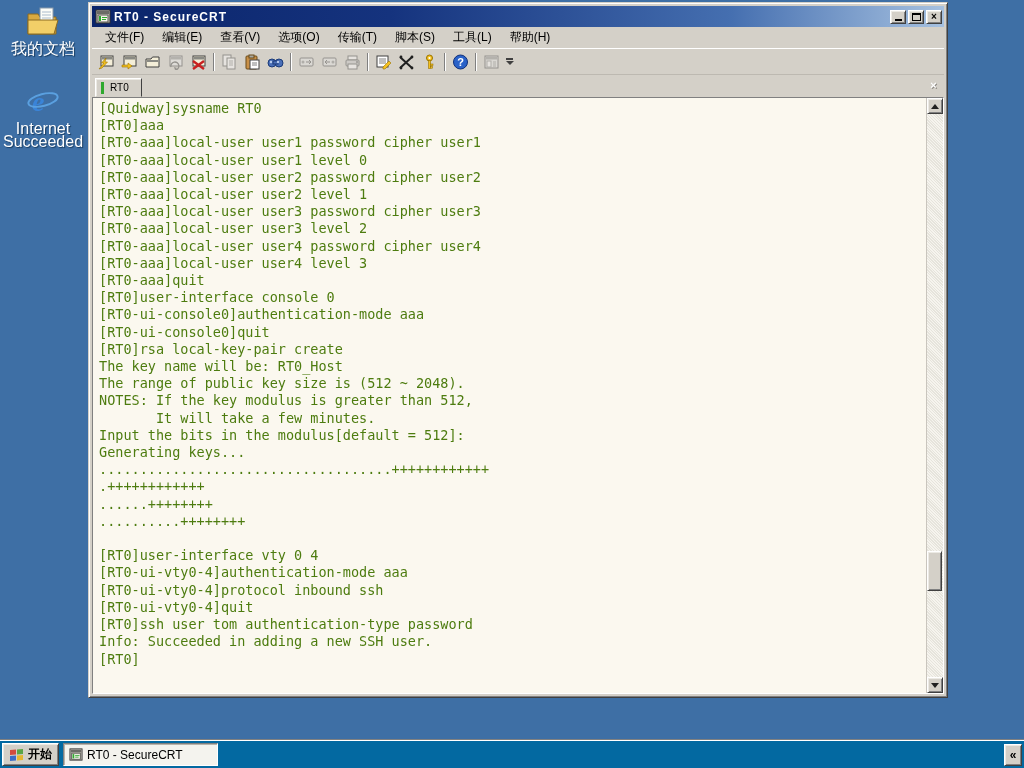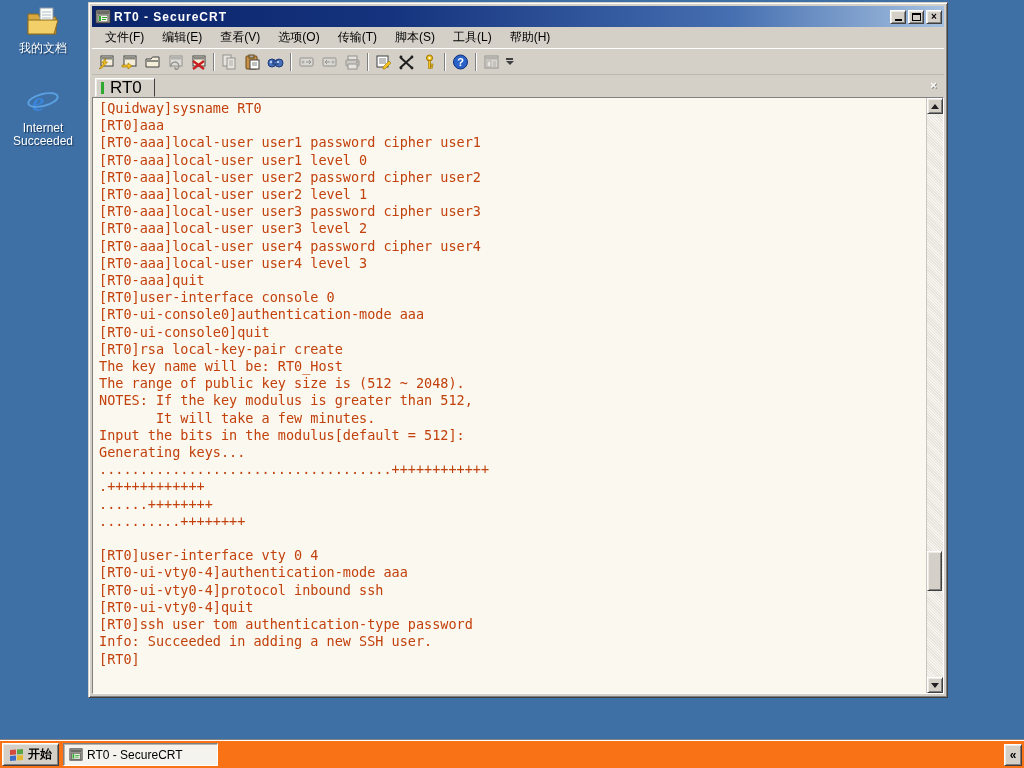--- a/index.html
+++ b/index.html
@@ -10,21 +10,21 @@
     position:relative;
     font-size:12px;
   }
 
   
   .desk-icons { position:absolute; left:4px; top:6px; width:78px; display:flex; flex-direction:column; }
   .desk-icon { height:80px; display:flex; flex-direction:column; align-items:center; cursor:default; }
   .desk-icon svg { width:34px; height:32px; }
   .desk-icon .lbl {
     margin-top:4px; color:#fff; text-align:center; line-height:13px;
-    text-shadow:1px 1px 1px #173a5e; font-size:12px;
+    text-shadow:1px 1px 1px #173a5e; font-size:16px;
   }
 
   
   .raised { background:#D4D0C8; border:1px solid; border-color:#FFFFFF #404040 #404040 #FFFFFF;
             box-shadow:inset 1px 1px 0 #ECEAE4, inset -1px -1px 0 #808080; }
   .sunken { border:1px solid; border-color:#808080 #FFFFFF #FFFFFF #808080; }
 
   
   .window {
     position:absolute; left:88px; top:2px; width:860px; height:696px;
@@ -58,53 +58,53 @@
   .overflow-btn { width:11px; height:20px; margin-left:1px; display:flex; flex-direction:column;
                   align-items:center; justify-content:center; gap:1px; cursor:default; }
   .overflow-btn .bar { width:7px; height:2px; background:#404040; }
   .overflow-btn .tri { width:0; height:0; border-left:4px solid transparent; border-right:4px solid transparent;
                        border-top:4px solid #404040; }
 
   .tabbar { height:22px; flex:0 0 22px; display:flex; align-items:flex-end; padding-left:3px; position:relative; }
   .tab {
     height:19px; display:flex; align-items:center; padding:0 12px 0 5px; margin-bottom:0;
     background:#D4D0C8; border:1px solid; border-color:#FFFFFF #404040 #D4D0C8 #FFFFFF;
-    box-shadow:inset 1px 1px 0 #ECEAE4; font-size:17px; cursor:default;
+    box-shadow:inset 1px 1px 0 #ECEAE4; font-size:10px; cursor:default;
   }
   .tab .conn { width:3px; height:12px; background:#2EA82E; margin-right:6px; }
   .tab-close { position:absolute; right:3px; top:3px; width:15px; height:14px;
     background:#D4D0C8; display:flex; align-items:center; justify-content:center;
     font-size:11px; font-weight:bold; color:#FFFFFF; text-shadow:1px 1px 0 #8a8680; cursor:default; }
 
   .termwrap { flex:1 1 auto; display:flex; border:1px solid; border-color:#808080 #FFFFFF #FFFFFF #808080;
               background:#FBF8EF; overflow:hidden; }
   .terminal {
     flex:1 1 auto; margin:0; padding:2px 0 0 6px;
     font-family:"DejaVu Sans Mono", monospace;
-    font-size:13.5px; line-height:17.2px; color:#c2410c; white-space:pre; cursor:text;
+    font-size:13.5px; line-height:17.2px; color:#4d7c0f; white-space:pre; cursor:text;
   }
   .scrollbar { flex:0 0 17px; display:flex; flex-direction:column; background:#EDEBE3;
     background-image:repeating-linear-gradient(45deg,#F6F4EE 0 1px,#E6E4DC 1px 2px); border-left:1px solid #C9C5BD; }
   .sb-btn { flex:0 0 16px; height:16px; display:flex; align-items:center; justify-content:center; cursor:default; }
   .sb-track { flex:1 1 auto; position:relative; cursor:default; }
   .sb-thumb { position:absolute; left:0; width:15px; top:437px; height:40px; }
   .tri-up { width:0; height:0; border-left:4px solid transparent; border-right:4px solid transparent;
             border-bottom:5px solid #202020; }
   .tri-down { width:0; height:0; border-left:4px solid transparent; border-right:4px solid transparent;
               border-top:5px solid #202020; }
 
   .statusbar { height:24px; flex:0 0 24px; display:flex; align-items:center; gap:3px; padding-top:3px; font-size:12px; }
   .sb-panel { height:19px; display:flex; align-items:center; padding:0 6px; white-space:nowrap; }
   .sb-ready { flex:1 1 auto; }
   .sb-dim { color:#8A8A8A; }
   .grip { width:13px; height:13px; align-self:flex-end; margin-bottom:1px;
     background:repeating-linear-gradient(135deg, transparent 0 3px, #FFFFFF 3px 4px, #808080 4px 6px); cursor:default; }
 
   
-  .taskbar { position:absolute; left:0; bottom:0; width:1024px; height:28px; background:#f97316;
+  .taskbar { position:absolute; left:0; bottom:0; width:1024px; height:28px; background:#0369a1;
     border-top:1px solid #FFFFFF; box-shadow:0 -1px 0 #808080; display:flex; align-items:center; padding:0 2px; }
   .start-btn { height:23px; display:flex; align-items:center; gap:3px; padding:0 6px; font-weight:bold; cursor:default; }
   .start-btn svg { width:16px; height:14px; }
   .task-btn { height:23px; width:155px; margin-left:4px; display:flex; align-items:center; gap:4px; padding:0 5px;
     background:#F4F3EE; border:1px solid; border-color:#808080 #FFFFFF #FFFFFF #808080;
     box-shadow:inset 1px 1px 0 #B8B4AC; font-size:12px; cursor:default; }
   .task-btn svg { width:14px; height:13px; flex:0 0 14px; }
   .tb-spacer { flex:1 1 auto; }
   .collapse-btn { width:18px; height:22px; display:flex; align-items:center; justify-content:center;
     font-weight:bold; cursor:default; }

